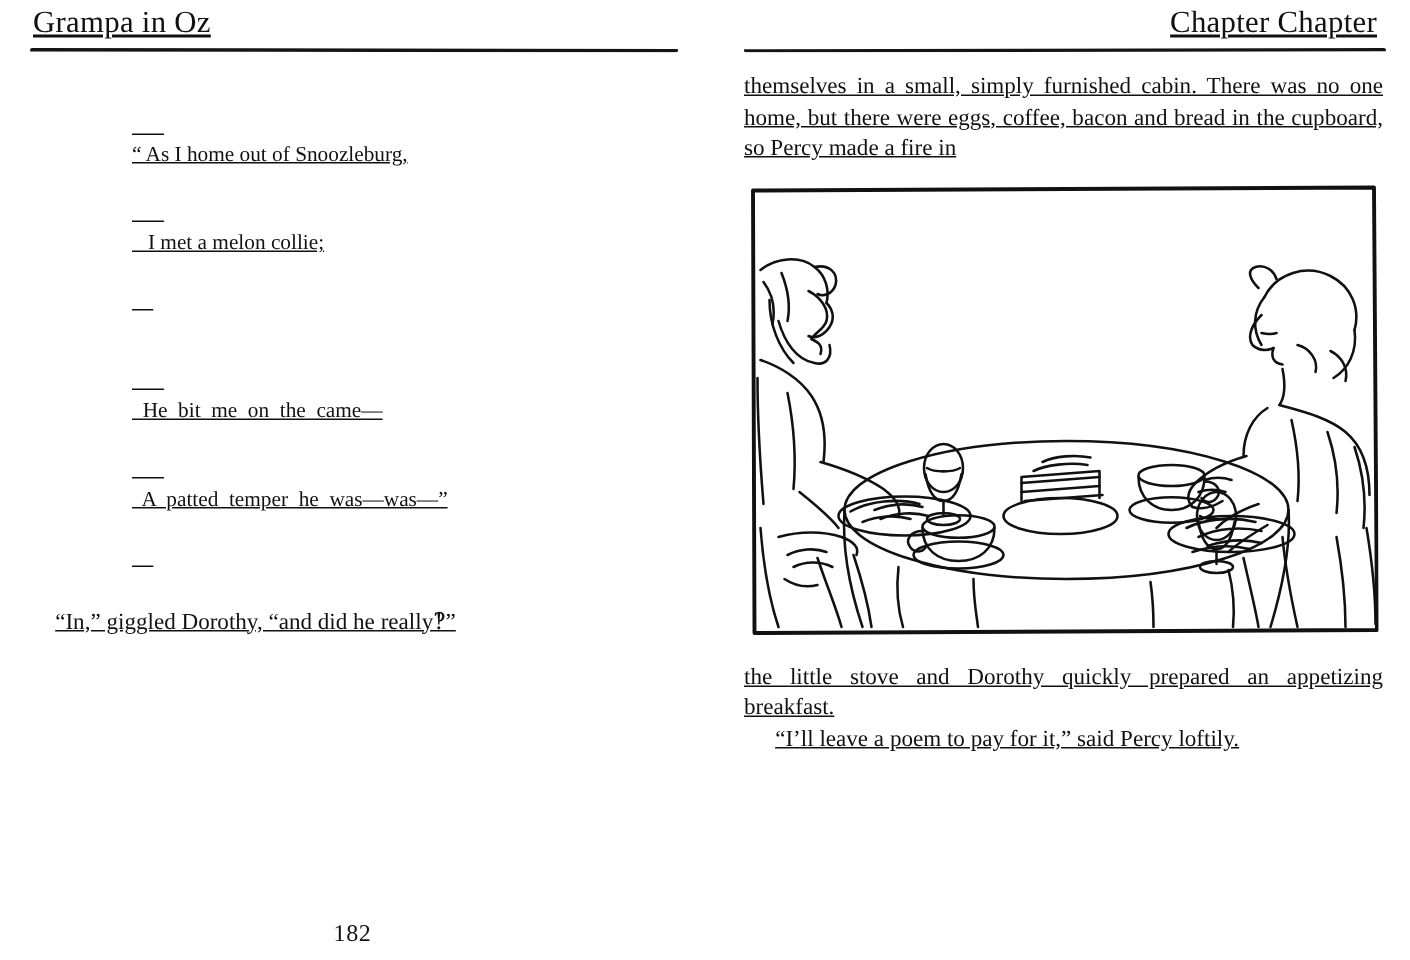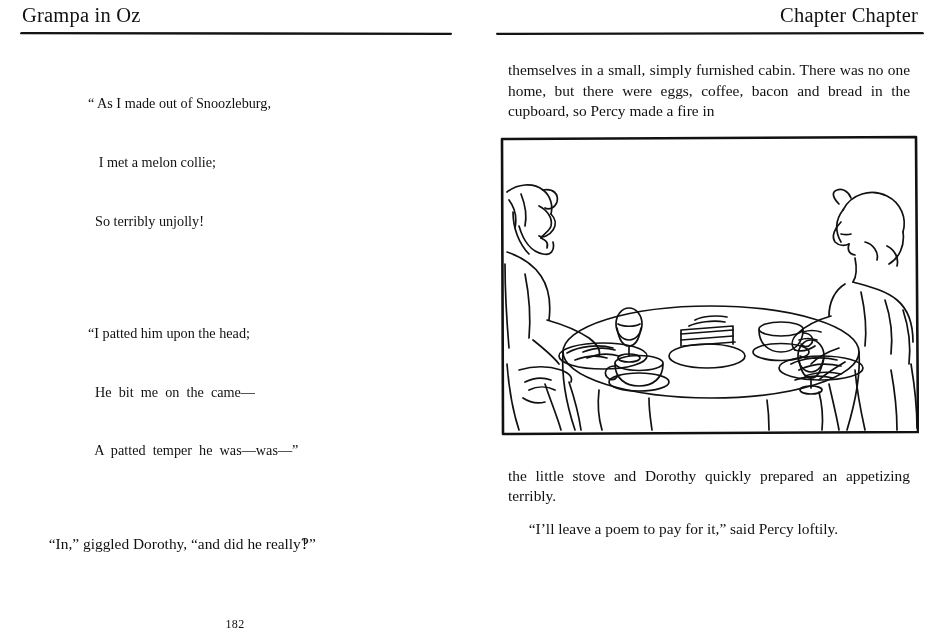--- a/index.html
+++ b/index.html
@@ -18,20 +18,21 @@
     position: relative;
     width: 940px;
     height: 640px;
     display: flex;
   }
   .page {
     position: relative;
     width: 470px;
     height: 640px;
     box-sizing: border-box;
+    text-decoration: underline;
   }
   .page-left  { padding: 0 32px 0 16px; }
   .page-right { padding: 0 18px 0 26px; }
 
   
   .runhead {
     font-size: 20.5px;
     letter-spacing: .2px;
     white-space: nowrap;
     height: 30px;
@@ -52,21 +53,21 @@
                 clip-path: polygon(0 26%,100% 0,100% 74%,0 100%); }
 
   
   .body {
     font-size: 15.4px;
     line-height: 20.6px;
     text-align: justify;
     text-justify: inter-word;
   }
   p.para {
-    margin: 12px;
+    margin: 0;
     text-indent: 1.35em;
   }
   p.para.cont { text-indent: 0; }
 
   
   .verse {
     font-size: 14.2px;
     line-height: 19.6px;
     margin: 0;
     white-space: pre;
@@ -79,21 +80,21 @@
   .gap-md { height: 18px; }
   .gap-lg { height: 22px; }
 
   
   .folio {
     position: absolute;
     bottom: 8px;
     left: 0;
     width: 100%;
     text-align: center;
-    font-size: 12px;
+    font-size: 16px;
     letter-spacing: .4px;
   }
   .page-right .folio { bottom: 6px; }
 
   
   .illus-wrap {
     margin: 12px 0 0 0;
     display: flex;
     justify-content: center;
   }
@@ -109,27 +110,25 @@
 <div class="spread">
 
   <div class="page page-left">
 
     <div class="runhead runhead-left">Grampa in Oz</div>
     <div class="rule rule-left"></div>
 
     <div class="gap-sm"></div>
 
     <div class="verse verse-top">
-      <span class="vline">“ As I made out of Snoozleburg,</span>
+      <span class="vline">“ As I home out of Snoozleburg,</span>
       <span class="vline">   I met a melon collie;</span>
-      <span class="vline">  So terribly unjolly!</span>
     </div>
 
     <div class="verse verse-top2">
-      <span class="vline">“I patted him upon the head;</span>
       <span class="vline">  He  bit  me  on  the  came—</span>
       <span class="vline">  A  patted  temper  he  was—was—”</span>
     </div>
 
     <div class="gap-lg"></div>
 
     <div class="body">
       <p class="para">“In,” giggled Dorothy, “and did he really‽”</p>
 
     </div>
@@ -270,19 +269,19 @@
           <path d="M300 236 C312 230 328 229 342 232"></path>
           <path d="M306 242 C318 238 330 237 342 240"></path>
           <path d="M296 246 C308 242 322 241 334 244"></path>
         </g>
       </svg>
     </div>
 
     <div class="gap-md"></div>
 
     <div class="body">
-      <p class="para cont">the little stove and Dorothy quickly prepared an appetizing terribly.</p>
+      <p class="para cont">the little stove and Dorothy quickly prepared an appetizing breakfast.</p>
       <p class="para">“I’ll leave a poem to pay for it,” said Percy loftily.</p>
     </div>
 
   </div>
 
 </div>
 
 </body></html>

